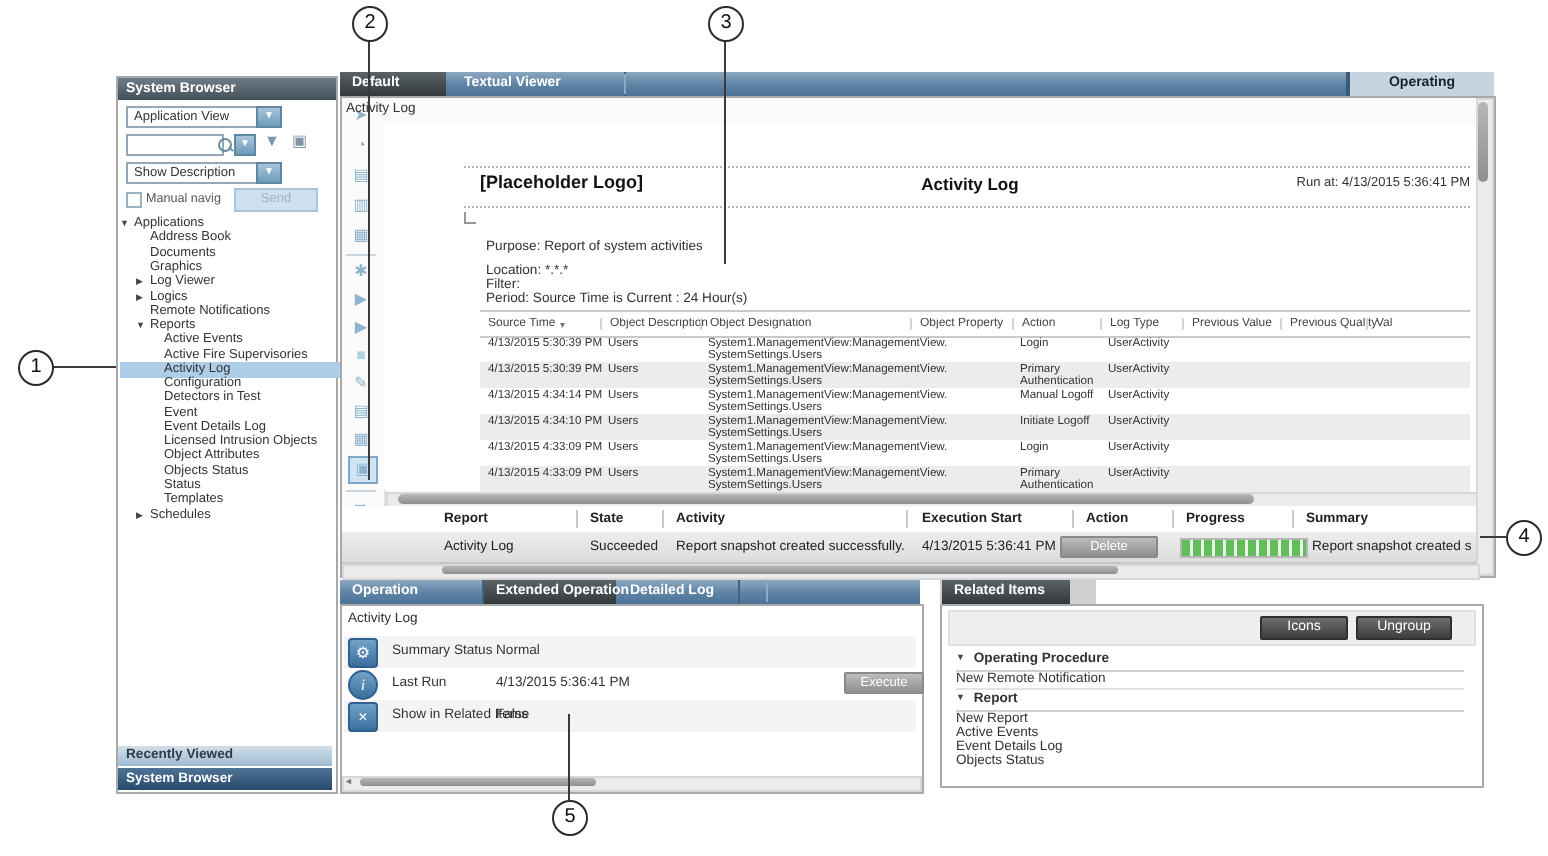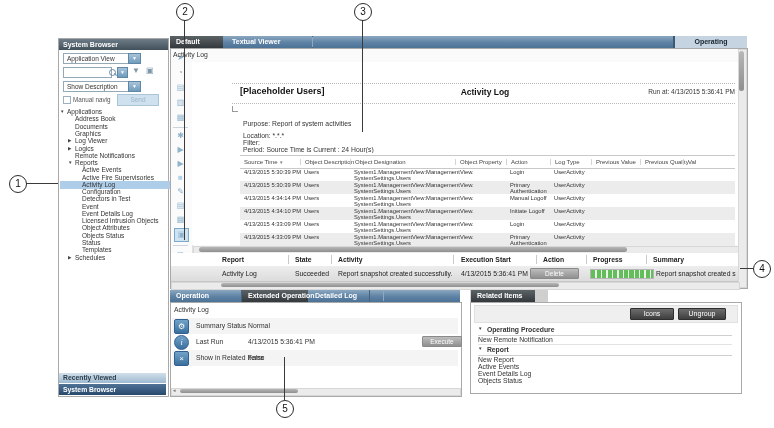--- a/index.html
+++ b/index.html
@@ -158,21 +158,21 @@
 <div class="tico" style="top:186px;">✎</div>
 <div class="tico" style="top:200px;">▤</div>
 <div class="tico" style="top:214px;">▦</div>
 <div class="tico sel" style="top:228px;">▣</div>
 <div class="tsep" style="top:245px;"></div>
 <div class="tico" style="top:248px;">➥</div>
 <div class="tico" style="top:262px;">▤</div>
 
 <div class="abs" style="left:192px;top:62px;width:546px;height:183px;background:#fff;"></div>
 <div class="dash" style="left:232px;top:83px;width:503px;"></div>
-<div class="rcol" style="left:240px;top:86px;font-size:9px;font-weight:bold;color:#111;">[Placeholder Users]</div>
+<div class="rcol" style="left:240px;top:86px;font-size:9px;font-weight:bold;color:#111;">[Placeholder Logo]</div>
 <div class="rcol" style="left:430px;top:87px;width:110px;text-align:center;font-size:8.5px;font-weight:bold;color:#111;">Activity Log</div>
 <div class="rcol" style="left:615px;top:88px;width:120px;text-align:right;font-size:6.5px;color:#333;">Run at: 4/13/2015 5:36:41 PM</div>
 <div class="dash" style="left:232px;top:103px;width:503px;"></div>
 <div class="abs" style="left:232px;top:106px;width:5px;height:5px;border-left:1px solid #999;border-bottom:1px solid #999;"></div>
 <div class="rcol" style="left:243px;top:120px;font-size:6.8px;color:#333;">Purpose: Report of system activities</div>
 <div class="rcol" style="left:243px;top:132px;font-size:6.8px;color:#333;">Location: *.*.*</div>
 <div class="rcol" style="left:243px;top:139px;font-size:6.8px;color:#333;">Filter:</div>
 <div class="rcol" style="left:243px;top:146px;font-size:6.8px;color:#333;">Period: Source Time is Current : 24 Hour(s)</div>
 
 <div class="abs" style="left:240px;top:155px;width:495px;height:12px;border-top:1px solid #c9c9c9;border-bottom:1px solid #c9c9c9;">

